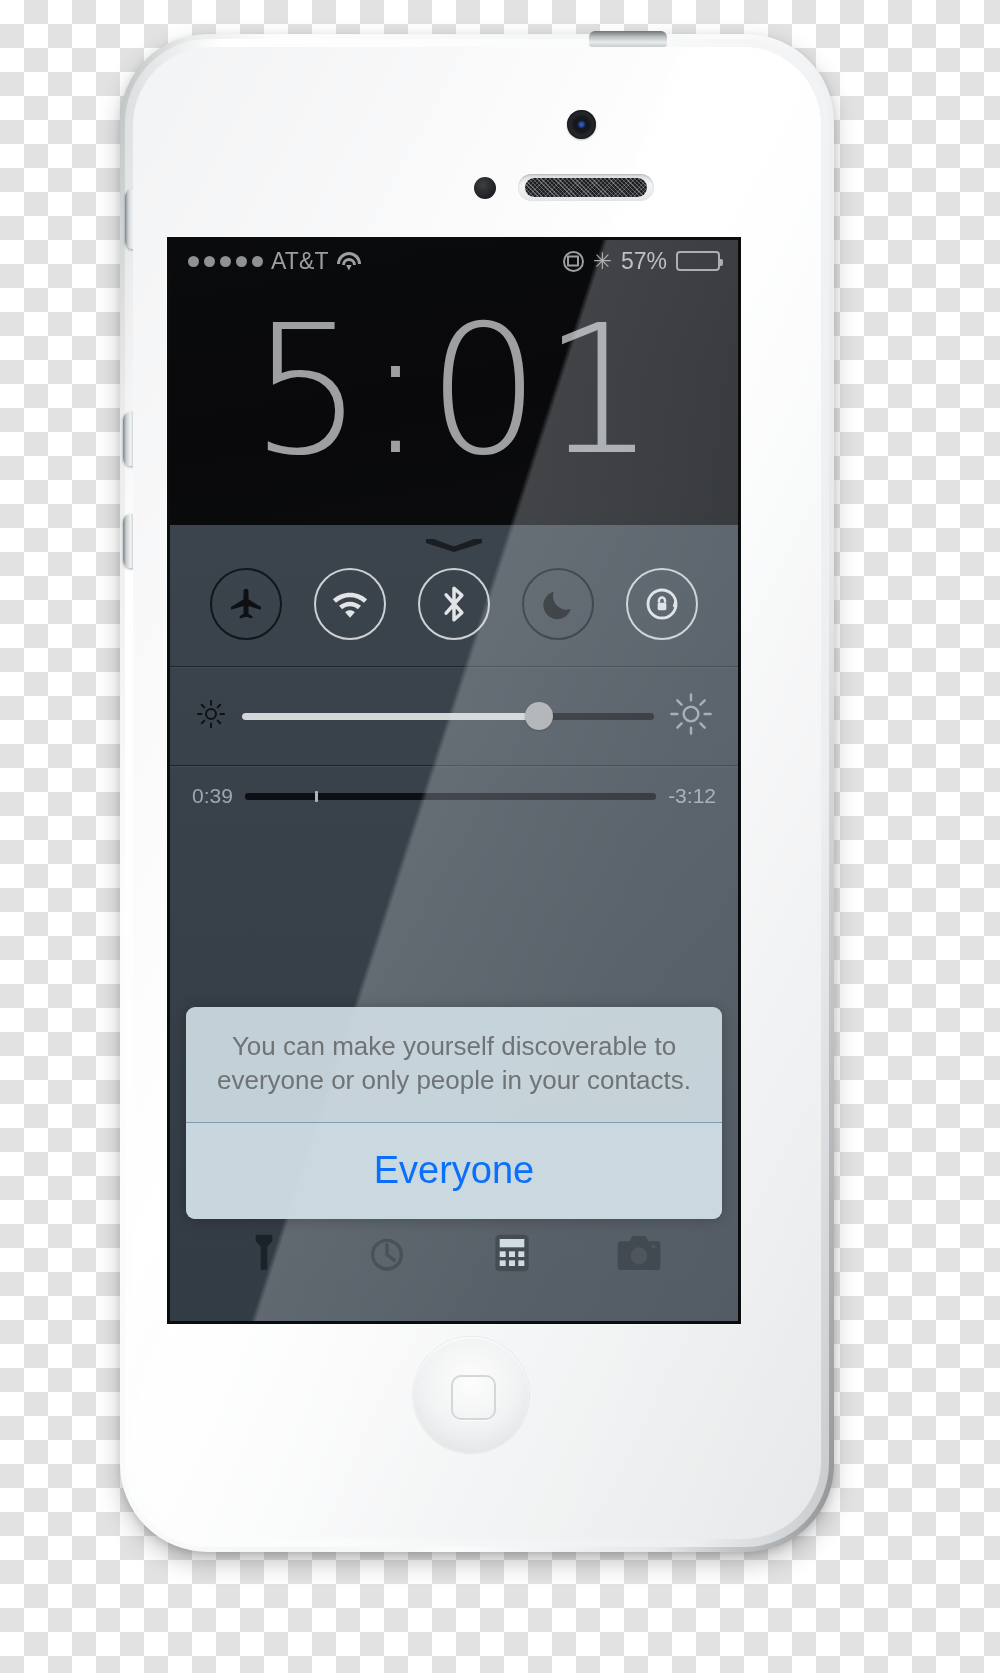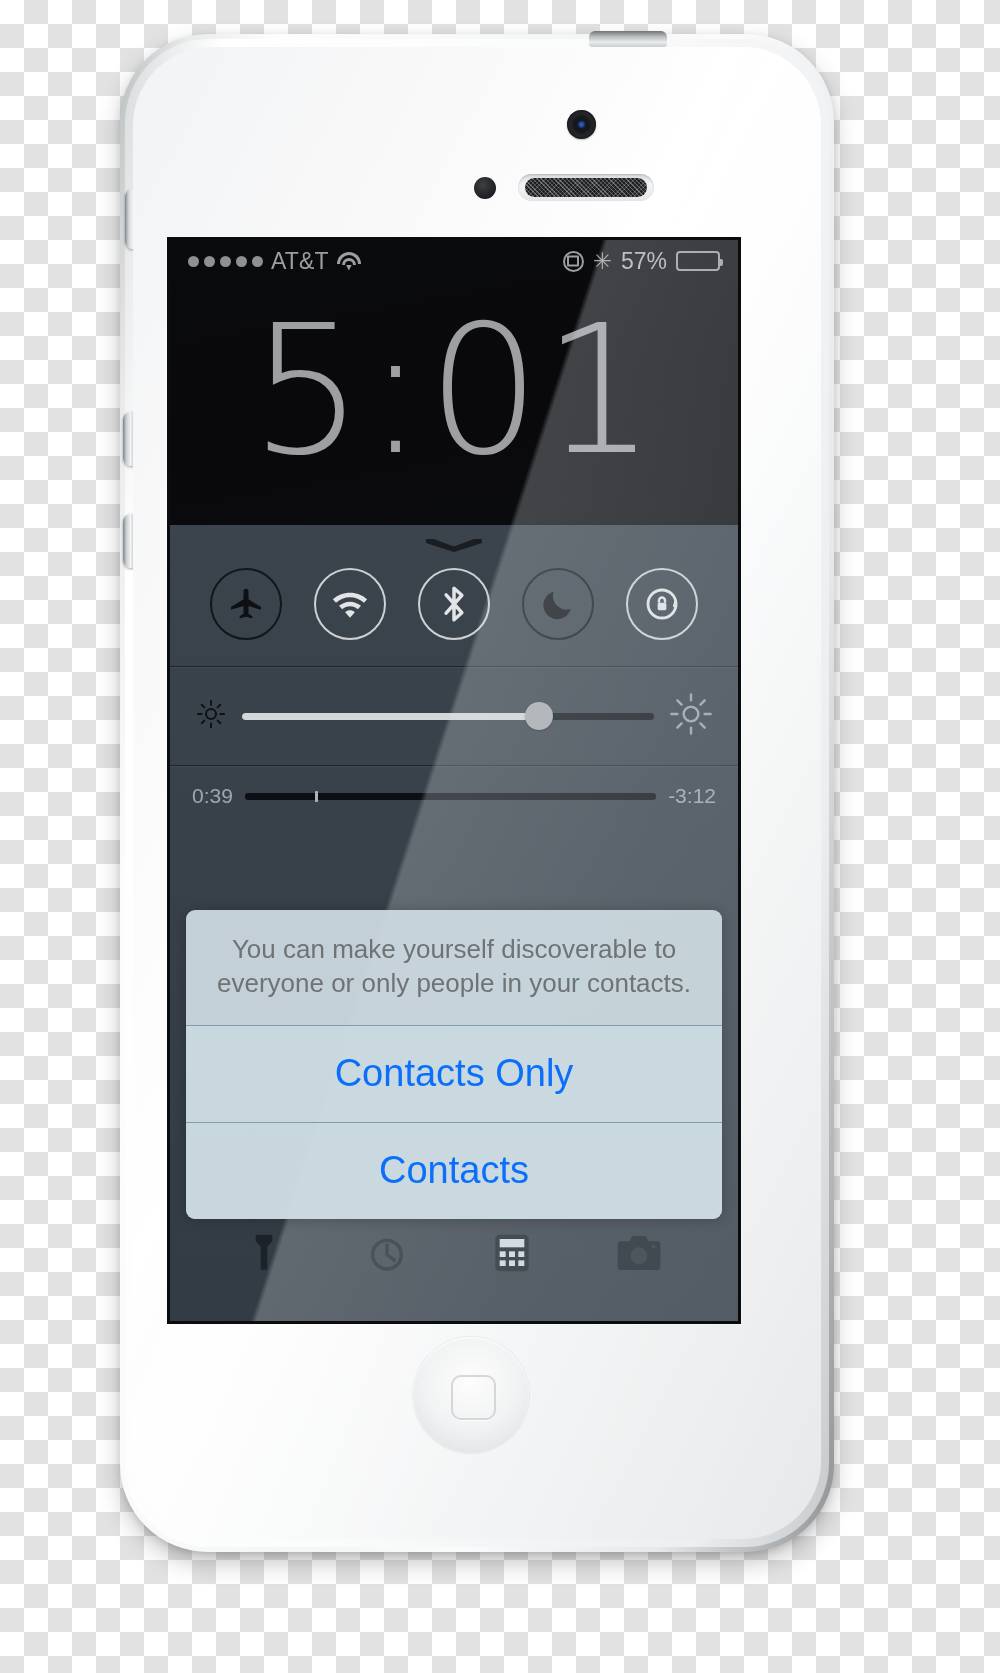--- a/index.html
+++ b/index.html
@@ -428,22 +428,21 @@
               <path d="M9 1h8l1.6 3H24a1.6 1.6 0 0 1 1.6 1.6v13.8A1.6 1.6 0 0 1 24 21H2a1.6 1.6 0 0 1-1.6-1.6V5.6A1.6 1.6 0 0 1 2 4h5.4z"></path>
               <circle cx="13" cy="12.6" r="5" fill="#2a3139"></circle>
               <circle cx="21.6" cy="7.1" r="1.2" fill="#2a3139"></circle>
             </svg>
           </span>
         </div>
       </div>
 
       <div id="action-sheet">
         <div id="sheet-message">You can make yourself discoverable to everyone or only people in your contacts.</div>
-        <div class="sheet-btn">Contacts Only</div>
-        <div class="sheet-btn">Contacts</div>
+        <div class="sheet-btn">Everyone</div>
       </div>
 
       <div id="screen-glare"></div>
     </div>
   </div>
 
   <div id="home-button"></div>
 </div>
 
 </body></html>

